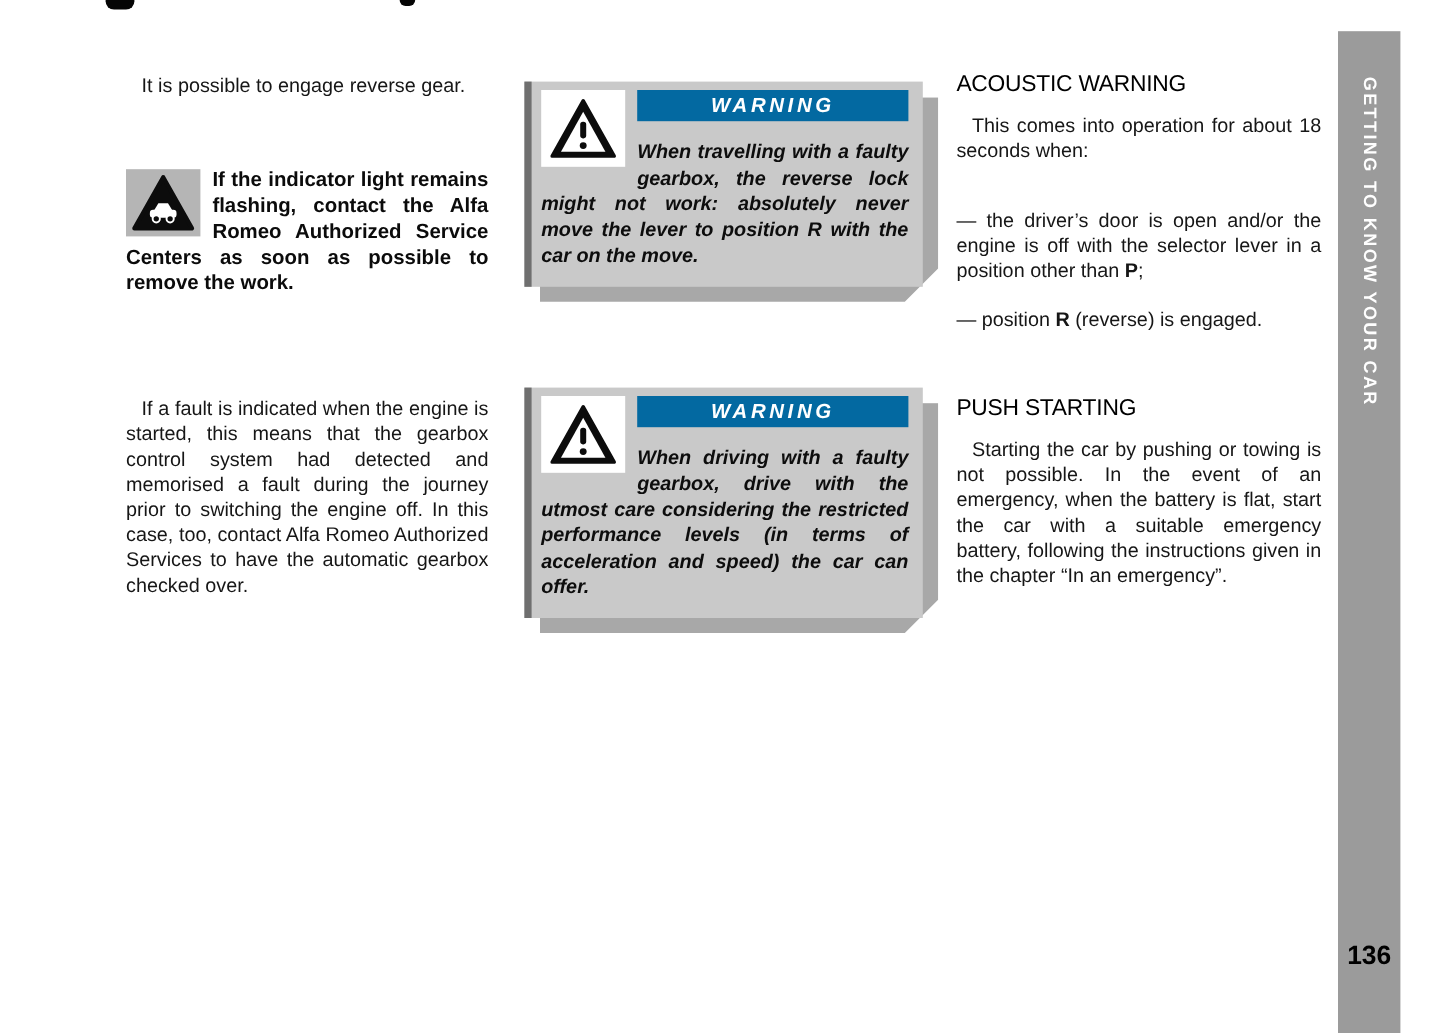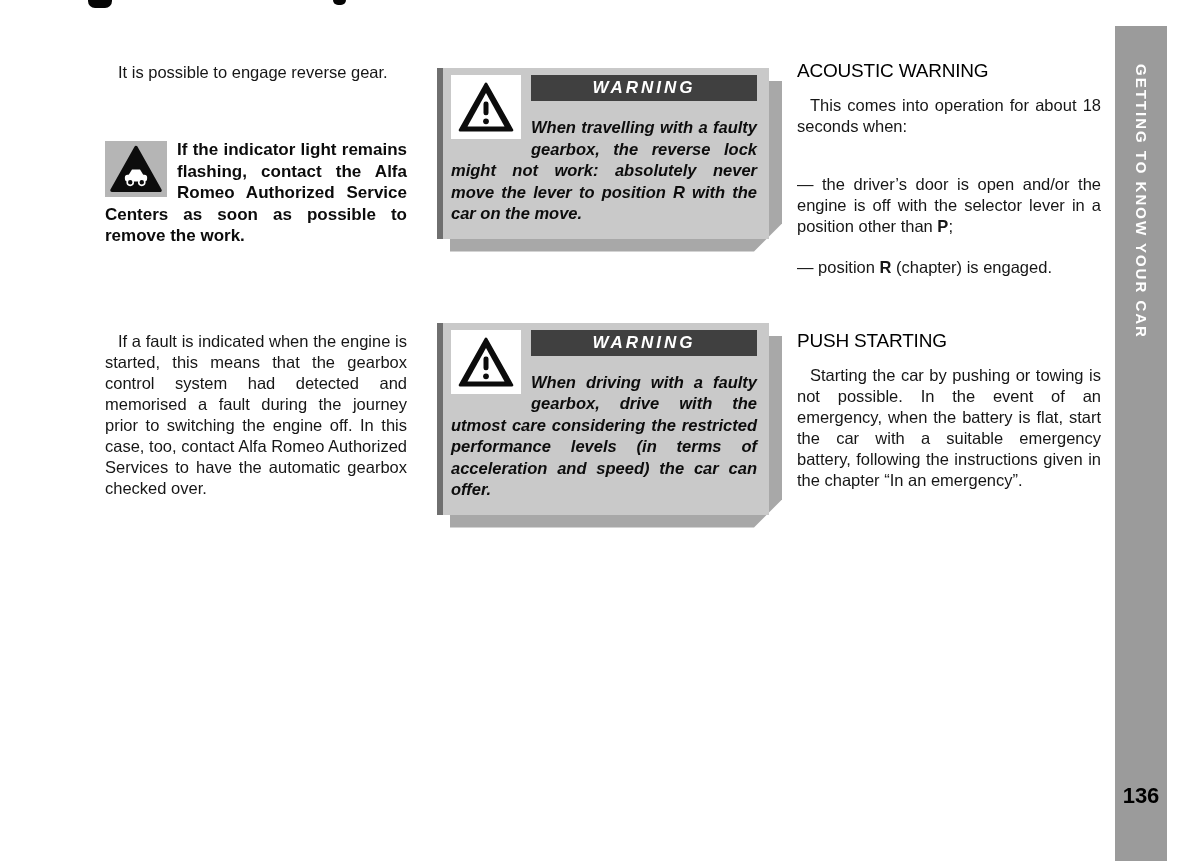--- a/index.html
+++ b/index.html
@@ -28,21 +28,21 @@
   .left-fault { margin-top:84px; }
 
   
   .mid-col { position:absolute; left:437px; top:68px; width:332px; }
   .warnbox { position:relative; margin-bottom:84px; }
   .warnbox-shadow { position:absolute; left:13px; top:13px; right:-13px; bottom:-13px; background:#a8a8a8;
     clip-path:polygon(0 0,100% 0,100% calc(100% - 28px),calc(100% - 28px) 100%,0 100%); }
   .warnbox-main { position:relative; background:#c9c9c9; border-left:6px solid #6f6f6f; padding:7px 12px 14px 8px; }
   .warn-icon { float:left; width:70px; height:64px; background:#ffffff; margin:0 10px 8px 0;
     display:flex; align-items:center; justify-content:center; }
-  .warn-title { margin-left:80px; height:26px; background:#404040; color:#ffffff; font-weight:bold; font-style:italic;
+  .warn-title { margin-left:80px; height:26px; background:#0369a1; color:#ffffff; font-weight:bold; font-style:italic;
     font-size:17px; letter-spacing:3px; display:flex; align-items:center; justify-content:center; margin-bottom:7px; }
   .warn-body { font-weight:bold; font-style:italic; font-size:16.5px; line-height:21.5px; text-align:justify; color:#0d0d0d;margin-top:16px; }
   .warnbox-main::after { content:""; display:block; clear:both; }
 
   
   .right-col { position:absolute; left:797px; top:60px; width:304px; }
   .rc-heading { font-size:19px; font-weight:normal; letter-spacing:-0.2px; color:#000; margin-bottom:13px; }
   .rc-intro { margin-bottom:37px; }
   .rc-bullet { margin-bottom:20px; }
   .rc-section2 { margin-top:52px; }
@@ -117,21 +117,21 @@
     </div>
 
   </div>
 
   <div class="right-col">
     <h2 class="rc-heading">ACOUSTIC WARNING</h2>
     <p class="p-body indent rc-intro">This comes into operation for about 18 seconds when:</p>
 
     <p class="p-body rc-bullet"><span>— the driver’s door is open and/or the engine is off with the selector lever in a position other than </span><b>P</b><span>;</span></p>
 
-    <p class="p-body rc-bullet"><span>— position </span><b>R</b><span> (chapter) is engaged.</span></p>
+    <p class="p-body rc-bullet"><span>— position </span><b>R</b><span> (reverse) is engaged.</span></p>
 
     <h2 class="rc-heading rc-section2">PUSH STARTING</h2>
     <p class="p-body indent">Starting the car by pushing or towing is not possible. In the event of an emergency, when the battery is flat, start the car with a suitable emergency battery, following the instructions given in the chapter “In an emergency”.</p>
   </div>
 
   <div class="sidebar">
     <div class="sidebar-label">GETTING TO KNOW YOUR CAR</div>
     <div class="sidebar-page">136</div>
   </div>
 

